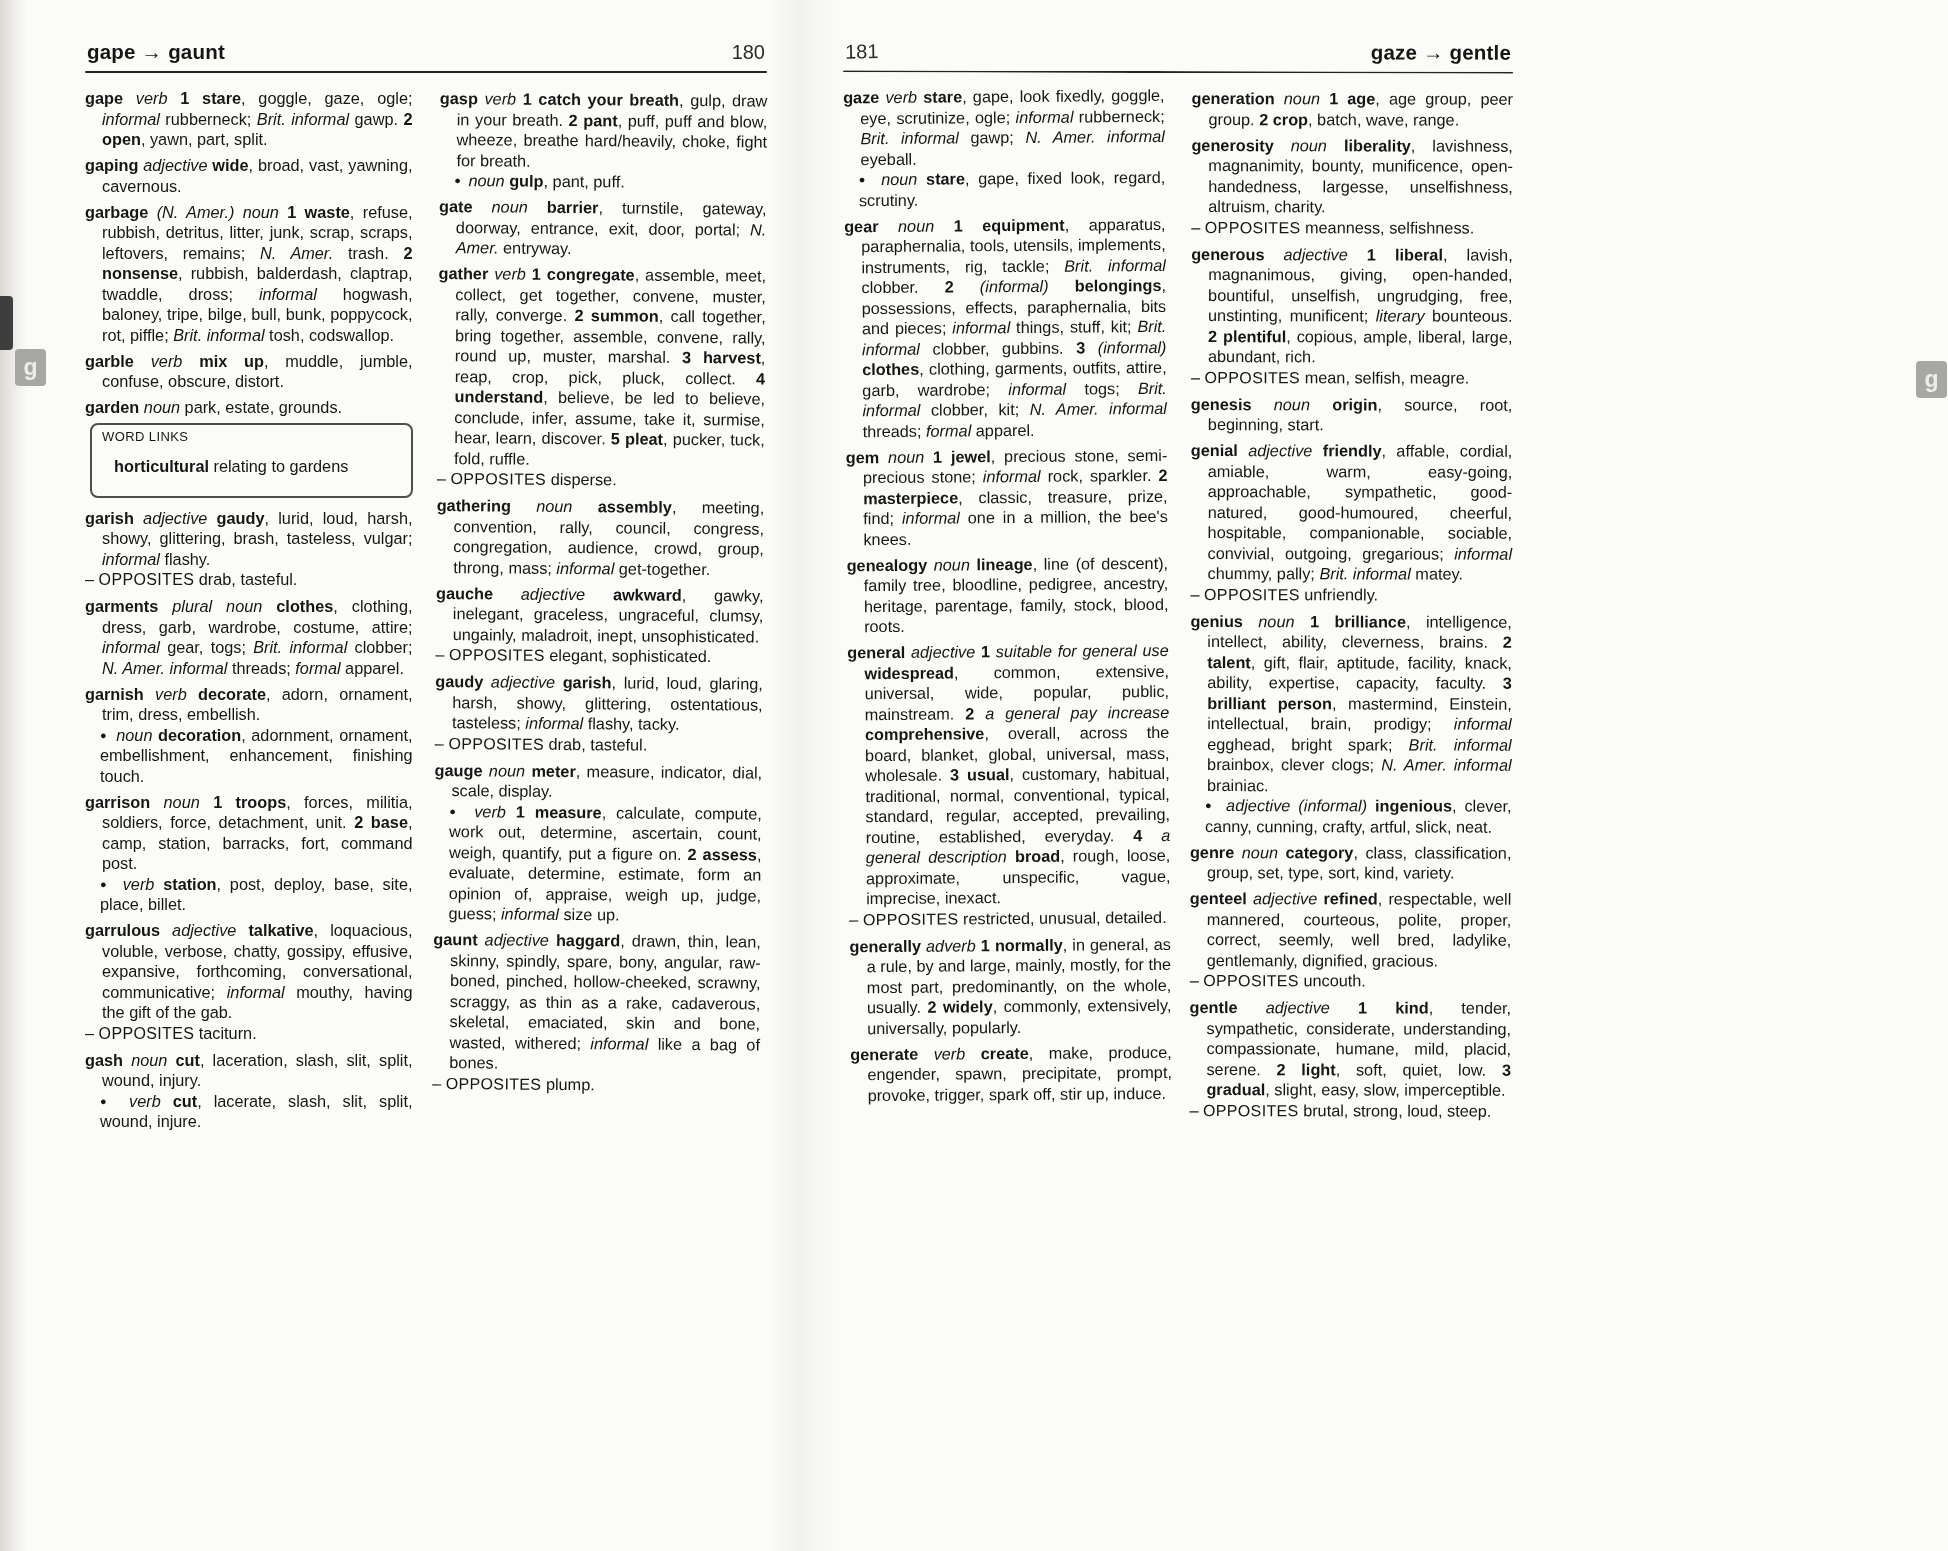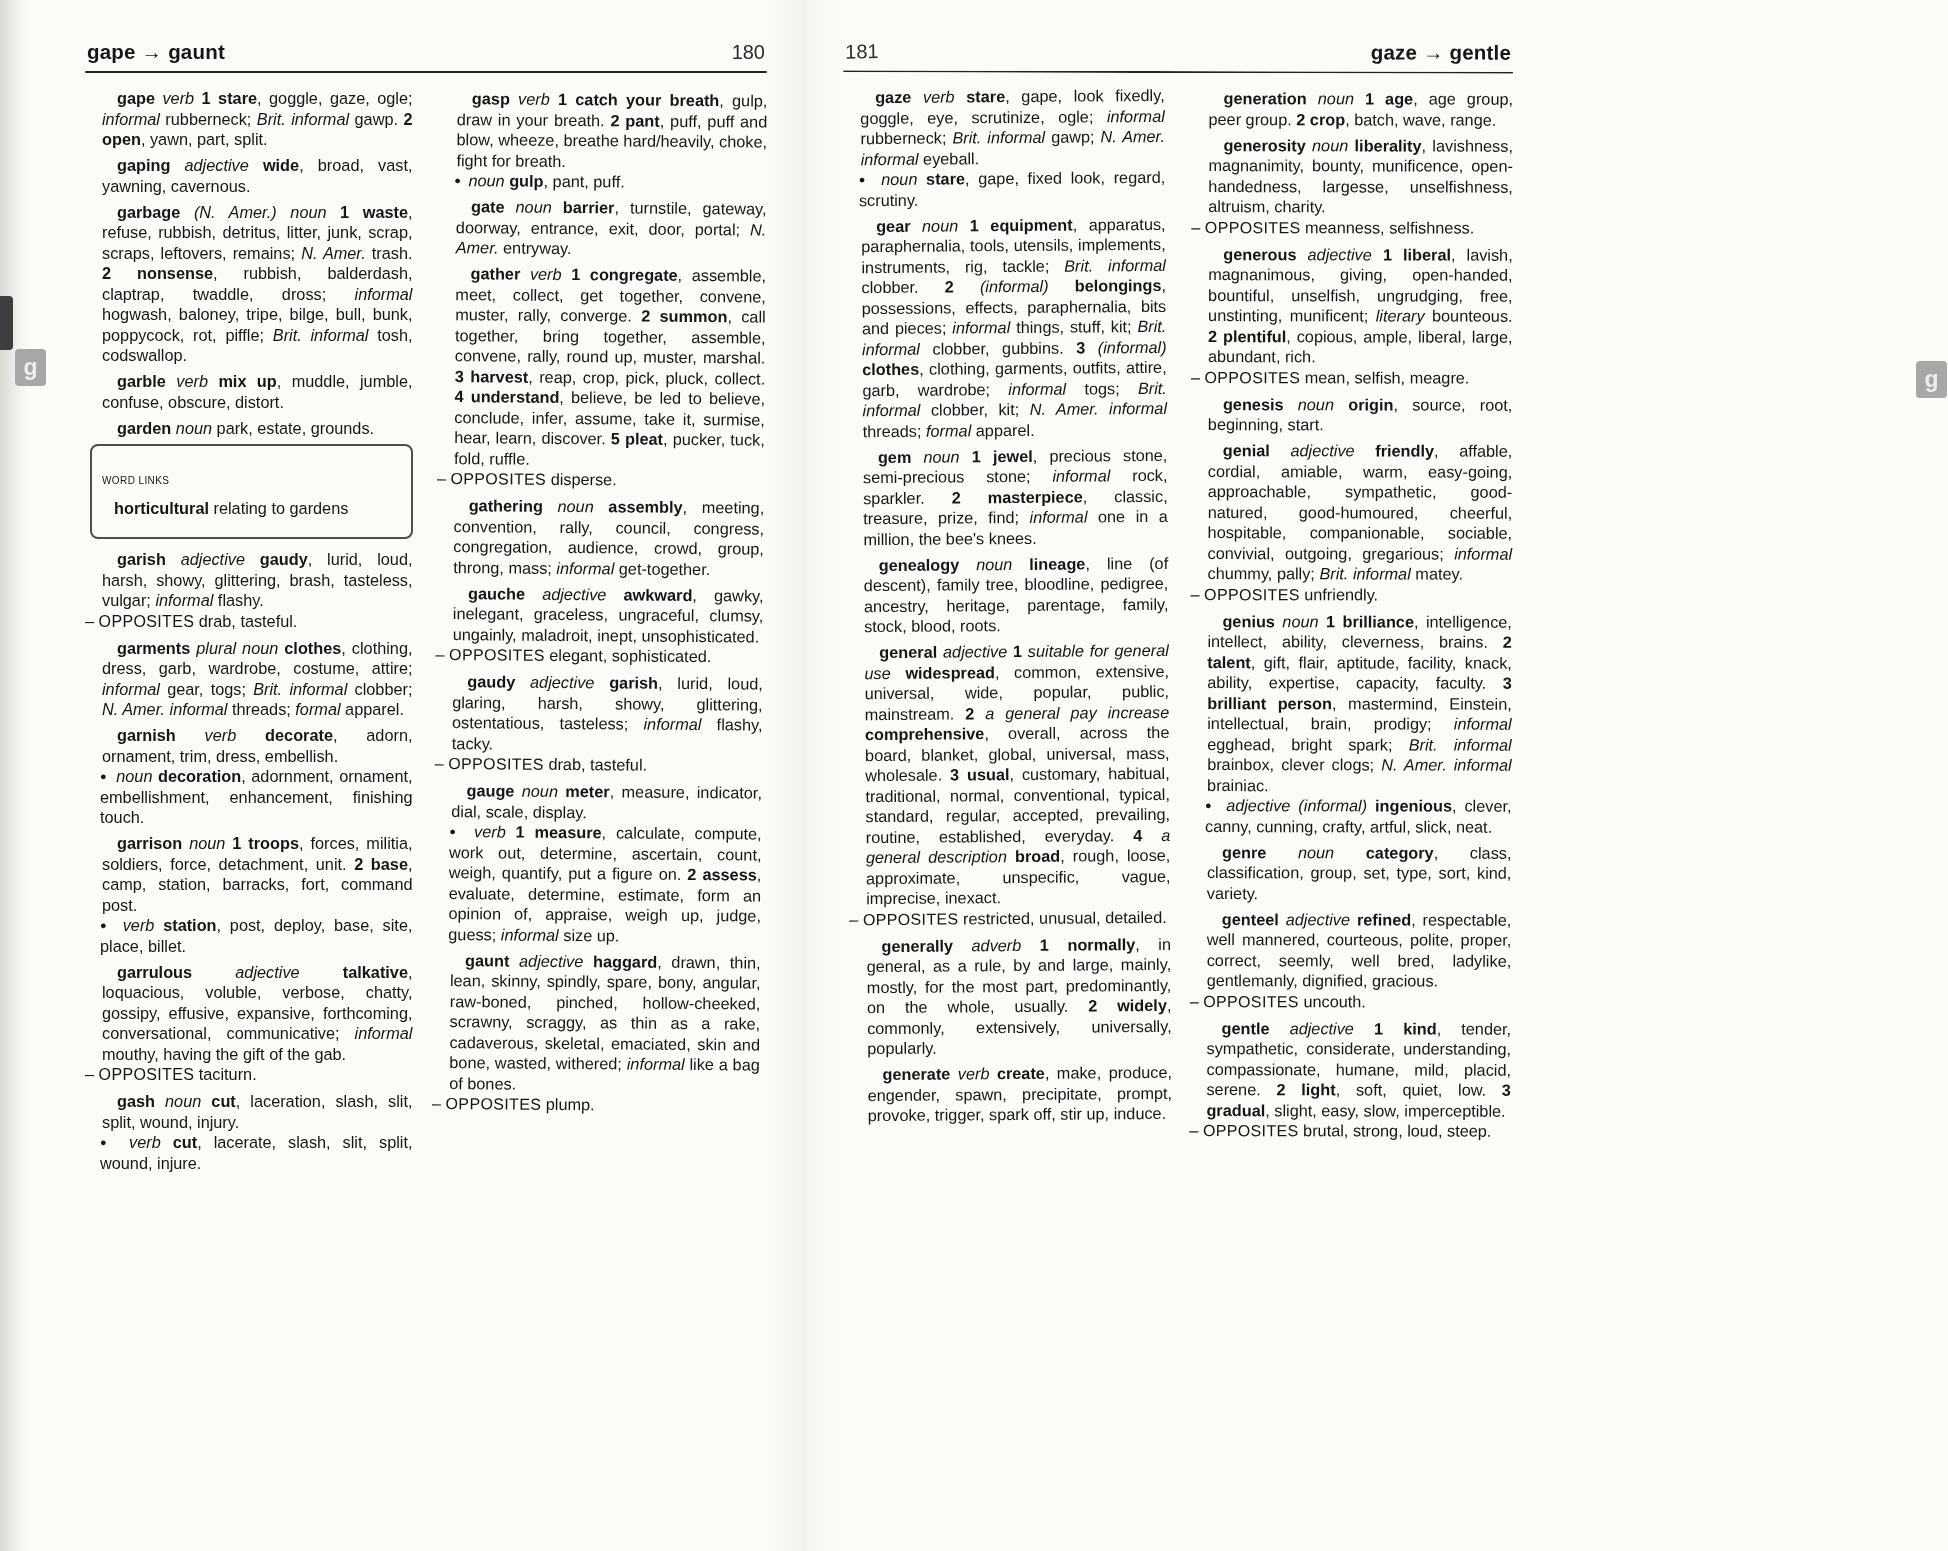--- a/index.html
+++ b/index.html
@@ -36,28 +36,28 @@
   .col{flex:1;min-width:0;}
   .page-left  .col-1{transform:rotate(0.45deg);transform-origin:top left;}
   .page-right .col-0{transform:rotate(-0.55deg);transform-origin:top left;}
 
   .entry{margin:0 0 5.5px;}
   .para{font-size:16.3px;line-height:20.5px;text-align:justify;margin:0;}
   .para.main{padding-left:17px;text-indent:-17px;}
   .para.sub {padding-left:15px;}
   .para.opp {padding-left:17px;text-indent:-17px;}
 
-  .hw{font-weight:bold;margin-left:32px;}
+  .hw{font-weight:bold;}
   .b{font-weight:bold;}
   .i{font-style:italic;}
   .sc{font-size:16px;letter-spacing:0.35px;}
   .bullet{font-size:11px;vertical-align:2px;margin-right:3px;}
 
   .wordlinks{border:2px solid #4e4e4e;border-radius:8px;padding:4px 10px 7px;margin:4px 0 10px 5px;}
-  .wl-title{font-size:10px;letter-spacing:0.4px;margin-top:25px;}
+  .wl-title{font-size:13px;letter-spacing:0.4px;}
   .wl-body{font-size:16.3px;line-height:20.5px;margin:12px;}
 </style>
 </head>
 <body>
 
 <div class="scan">
   <div class="edge-shade"></div>
   <div class="edge-blob"></div>
   <div class="gutter"></div>
 

